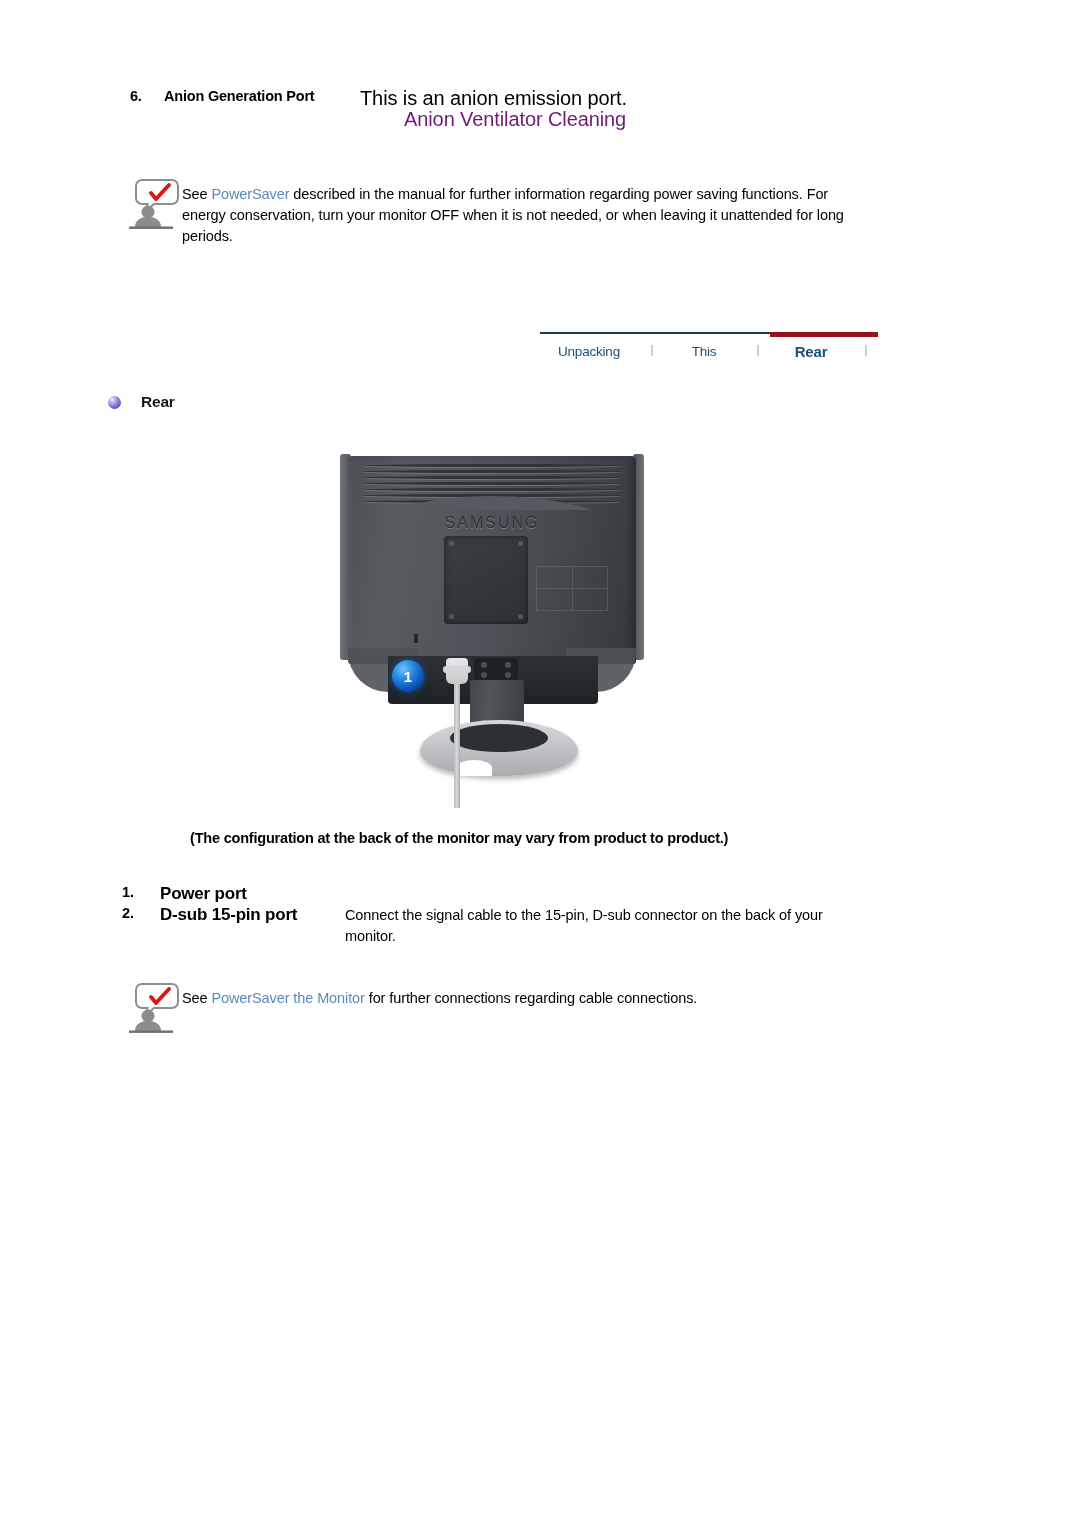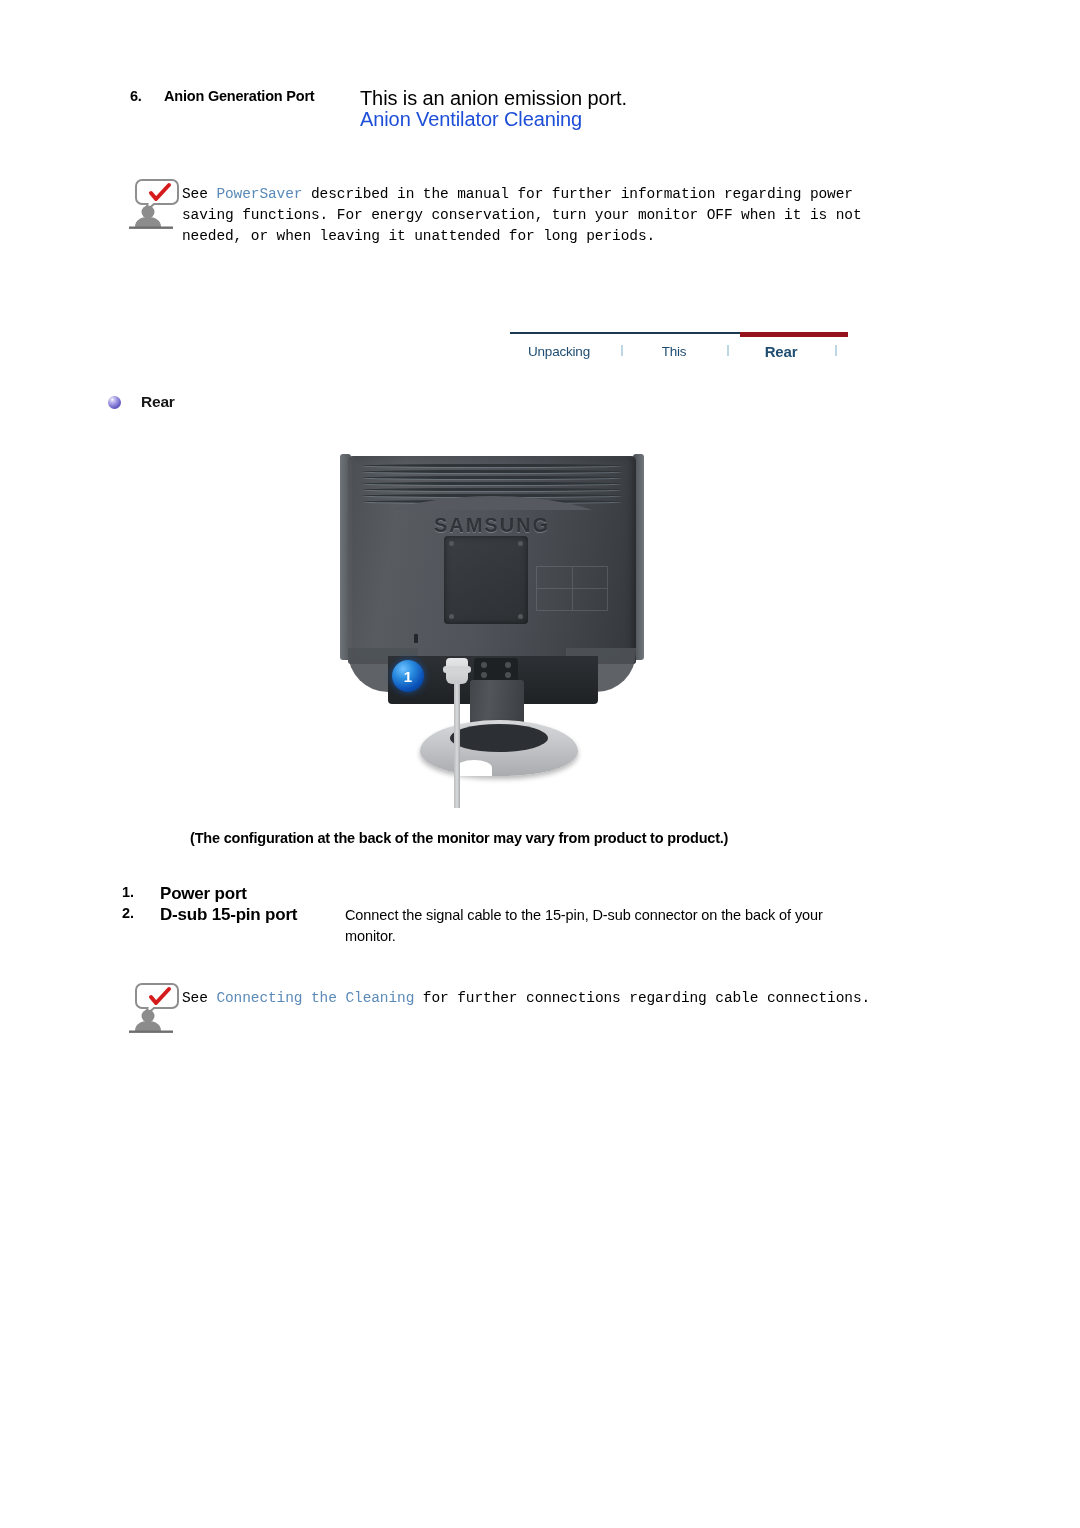--- a/index.html
+++ b/index.html
@@ -40,30 +40,30 @@
   }
   .anion-desc {
     position: absolute;
     left: 230px; top: 0;
     width: 530px;
     font-size: 20px;
     line-height: 21px;
     letter-spacing: -0.1px;
   }
   .anion-desc .ventlink {
-    color: #1d4ed8;
+    color: #701a75;
     display: block;
+    margin-left: 44px;
   }
 
   
   .note {
     position: absolute;
     display: flex;
     align-items: flex-start;
-    font-family: Liberation Mono, monospace;
   }
   .note-icon {
     width: 56px;
     height: 56px;
     flex: 0 0 56px;
     position: relative;
   }
   .note-text {
     font-size: 14.5px;
     line-height: 21px;
@@ -73,21 +73,21 @@
   .note-text .lnk-blue { color: #5a8ab8; }
 
   #note-1 { left: 126px; top: 176px; width: 760px; }
   #note-1 .note-text { width: 690px; }
   #note-2 { left: 126px; top: 980px; width: 760px; }
   #note-2 .note-text { width: 690px; }
 
   
   .tabbar {
     position: absolute;
-    left: 510px;
+    left: 540px;
     top: 332px;
     width: 340px;
     height: 34px;
     display: flex;
   }
   .tab {
     position: relative;
     display: flex;
     align-items: center;
     justify-content: center;
@@ -213,22 +213,22 @@
     position:absolute; left:-12px; bottom:-34px;
     width: 284px; height: 48px;
     background: #565a60;
     border-radius: 50% 50% 0 0 / 100% 100% 0 0;
   }
 
   .mon-logo {
     position: absolute;
     left: 50%; top: 66px;
     transform: translateX(-50%);
-    font-size: 20px;
-    font-weight: bold;
+    font-size: 16px;
+    font-weight: normal;
     letter-spacing: 2px;
     color: rgba(36,40,44,.85);
     text-shadow: 0 1px 0 rgba(150,158,166,.55);
     font-family: "Liberation Sans", sans-serif;
   }
 
   .mon-vesa {
     position: absolute;
     left: 108px; top: 88px;
     width: 84px; height: 88px;
@@ -535,15 +535,15 @@
   <span class="note-icon">
     <svg viewBox="0 0 56 56" width="56" height="56" aria-hidden="true">
       <path d="M16 4 h30 a6 6 0 0 1 6 6 v12 a6 6 0 0 1 -6 6 h-18 l-8 7 l1.5 -7 h-5.5 a6 6 0 0 1 -6 -6 v-12 a6 6 0 0 1 6 -6 z" fill="#ffffff" stroke="#8e8e8e" stroke-width="2"></path>
       <path d="M25 17 l5 6 l13 -14" fill="none" stroke="#d51b1b" stroke-width="4" stroke-linecap="round" stroke-linejoin="round"></path>
       <circle cx="22" cy="36" r="6.5" fill="#8c8c8c"></circle>
       <path d="M9 51 c0 -7 6 -10 13 -10 c7 0 13 3 13 10 z" fill="#8c8c8c"></path>
       <rect x="3" y="50.5" width="44" height="2.4" fill="#6e6e6e"></rect>
     </svg>
   </span>
   <span class="note-text">
-    <span>See </span><span class="lnk-blue">Connecting the Cleaning</span><span> for further connections regarding cable connections.</span>
+    <span>See </span><span class="lnk-blue">PowerSaver the Monitor</span><span> for further connections regarding cable connections.</span>
   </span>
 </div>
 
 </body></html>

